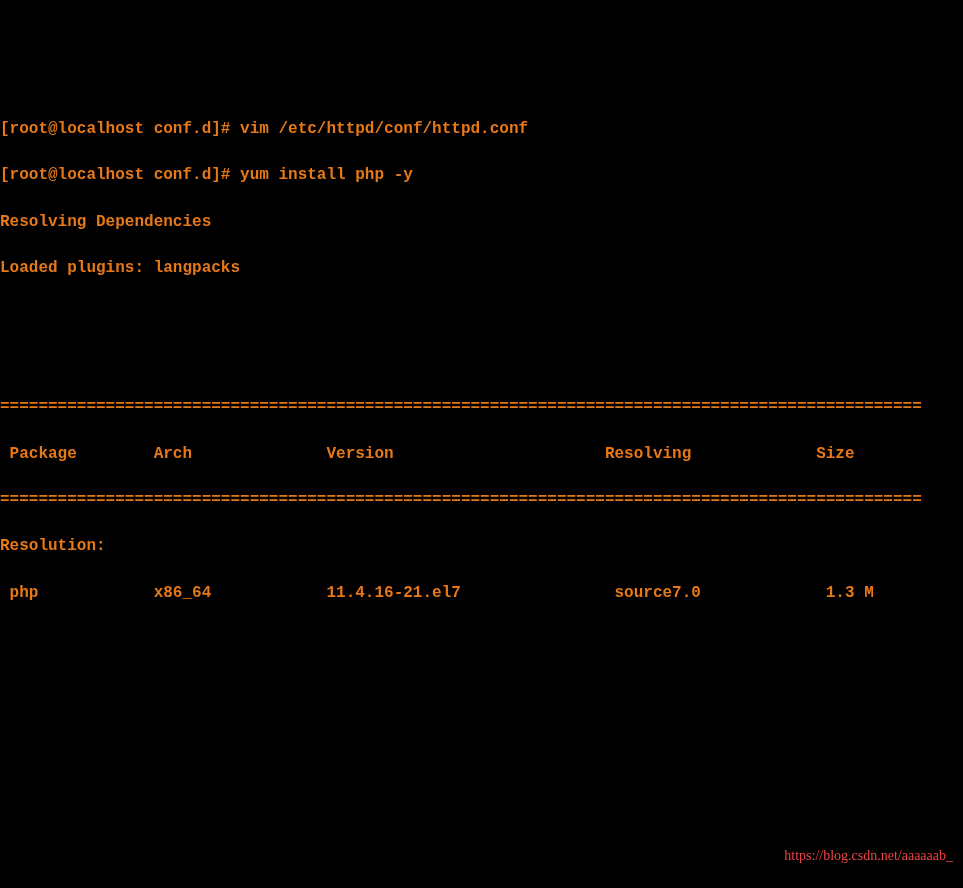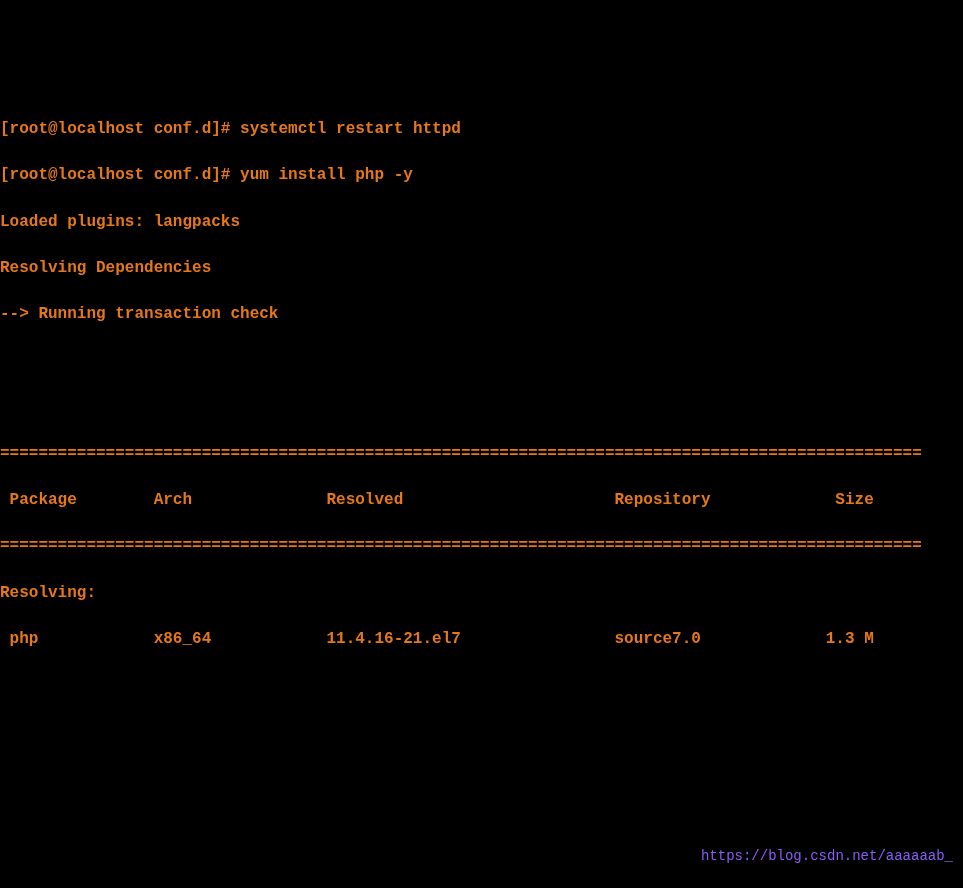--- a/index.html
+++ b/index.html
@@ -23,43 +23,42 @@
     .line {
       display: block;
     }
     .bold {
       font-weight: bold;
     }
     .watermark {
       position: absolute;
       bottom: 22px;
       right: 10px;
-      color: #8b5cf6;
+      color: #ef4444;
       font-size: 14px;
       font-weight: normal;
-      font-family: Liberation Mono, monospace;
+      font-family: Liberation Serif, serif;
     }
   </style>
 </head>
 <body>
 
 
 
 <div>
-<span class="line"><span>[root@localhost conf.d]# </span><span>systemctl restart httpd</span></span>
+<span class="line"><span>[root@localhost conf.d]# </span><span>vim /etc/httpd/conf/httpd.conf</span></span>
 <span class="line"><span>[root@localhost conf.d]# </span><span>yum install php -y</span></span>
+<span class="line">Resolving Dependencies</span>
 <span class="line">Loaded plugins: langpacks</span>
-<span class="line">Resolving Dependencies</span>
-<span class="line">--&gt; Running transaction check</span>
 <span class="line"> </span>
 <span class="line"> </span>
 <span class="line bold">================================================================================================</span>
-<span class="line bold"> Package        Arch              Resolved                      Repository             Size</span>
+<span class="line bold"> Package        Arch              Version                      Resolving             Size</span>
 <span class="line bold">================================================================================================</span>
-<span class="line">Resolving:</span>
+<span class="line">Resolution:</span>
 <span class="line"> php            x86_64            11.4.16-21.el7                source7.0             1.3 M</span>
 <span class="line"> </span>
 
 
 
 
 
 
 
 

